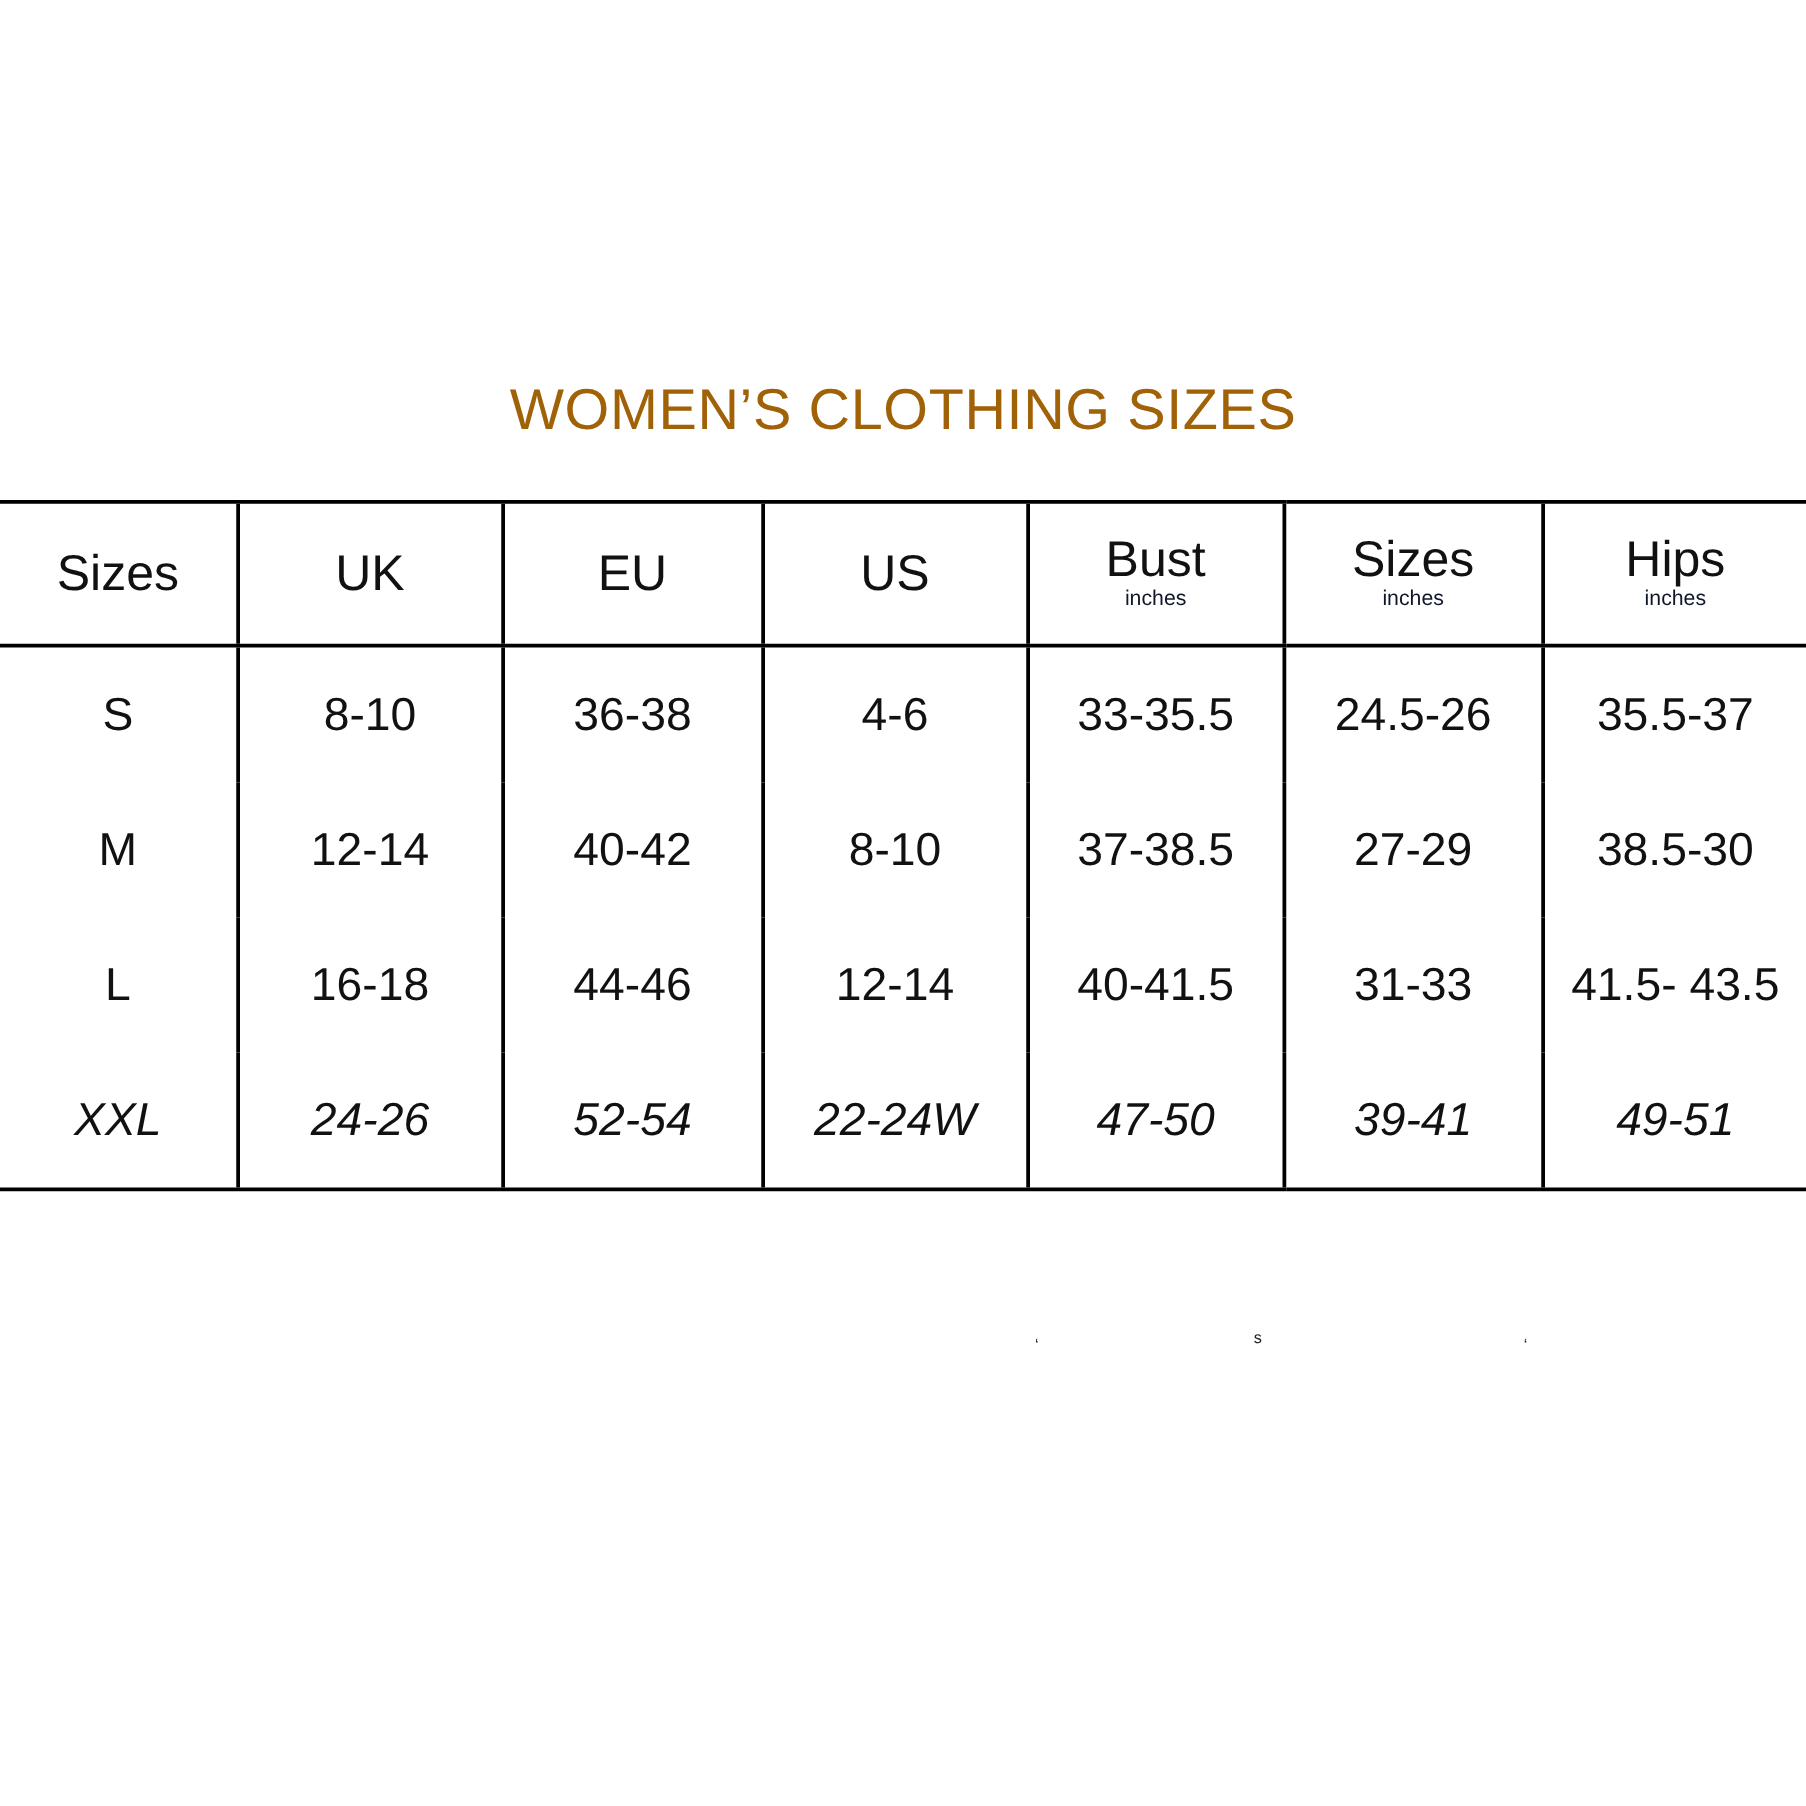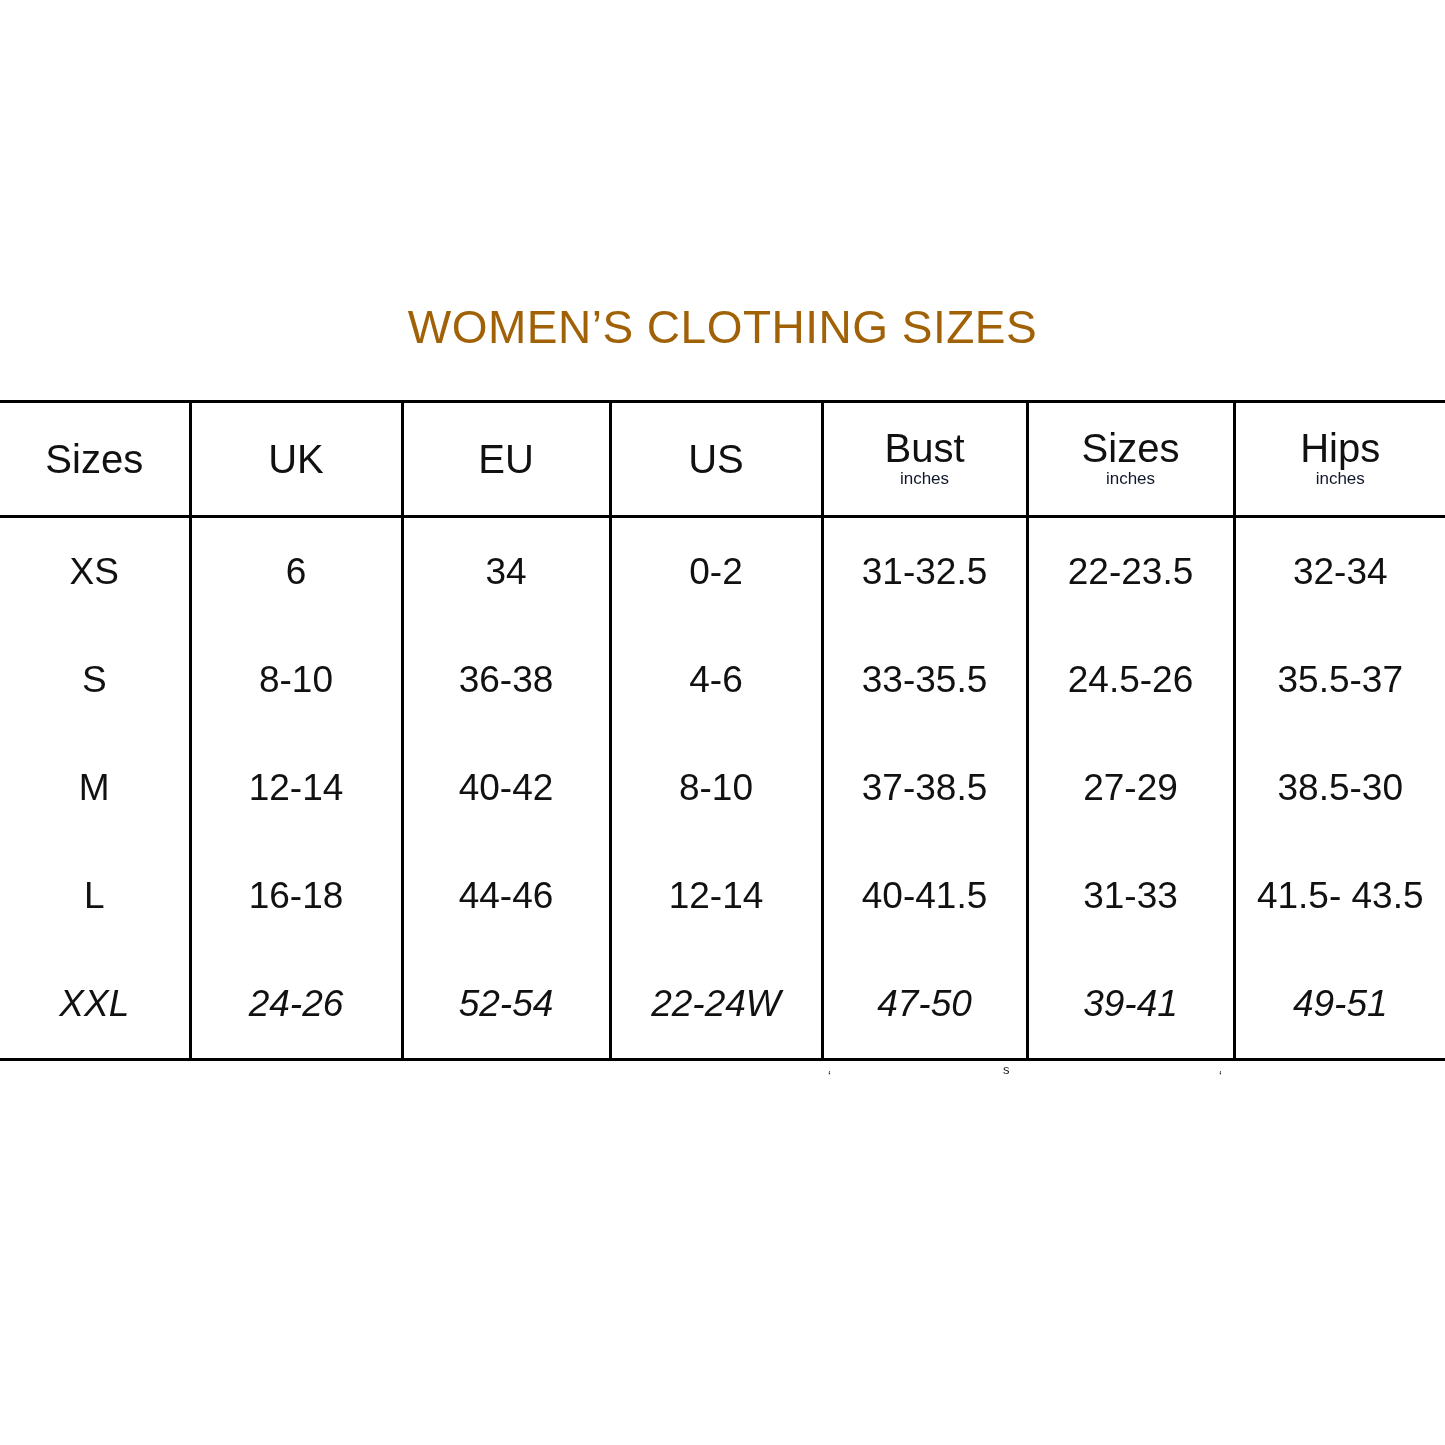--- a/index.html
+++ b/index.html
@@ -146,29 +146,20 @@
             <span class="hdr-sub">inches</span>
           </th>
           <th>
             <span class="hdr-main">Hips</span>
             <span class="hdr-sub">inches</span>
           </th>
         </tr>
       </thead>
       <tbody>
         <tr>
-          <td>XS</td>
-          <td>6</td>
-          <td>34</td>
-          <td>0-2</td>
-          <td>31-32.5</td>
-          <td>22-23.5</td>
-          <td>32-34</td>
-        </tr>
-        <tr>
           <td>S</td>
           <td>8-10</td>
           <td>36-38</td>
           <td>4-6</td>
           <td>33-35.5</td>
           <td>24.5-26</td>
           <td>35.5-37</td>
         </tr>
         <tr>
           <td>M</td>

